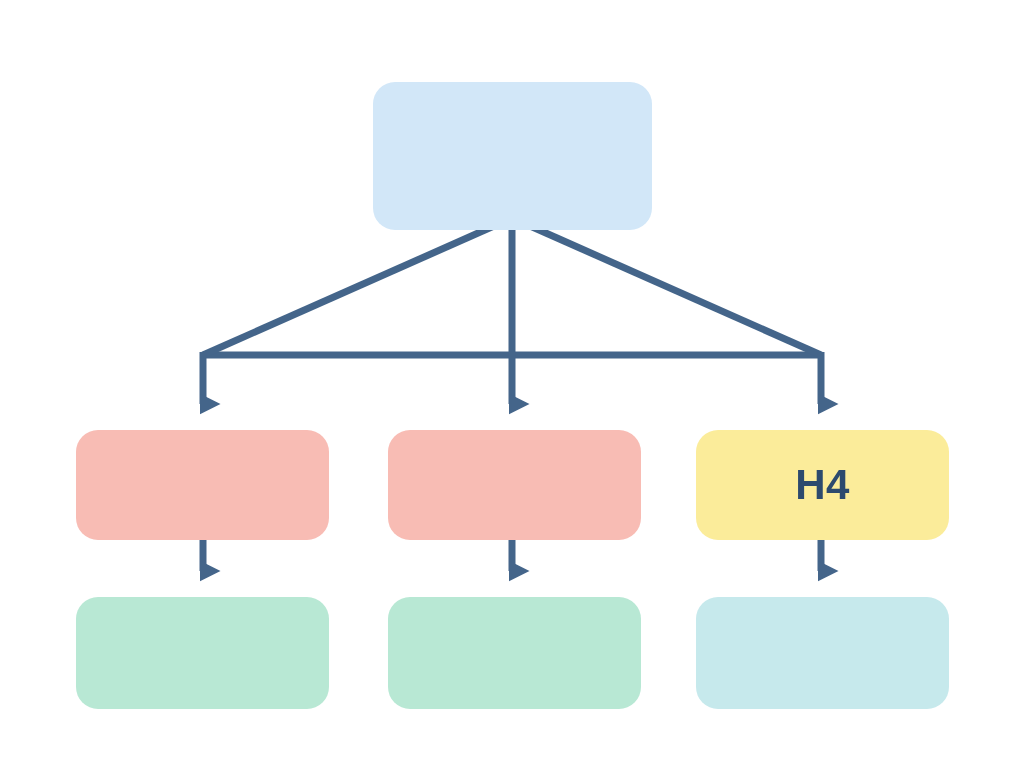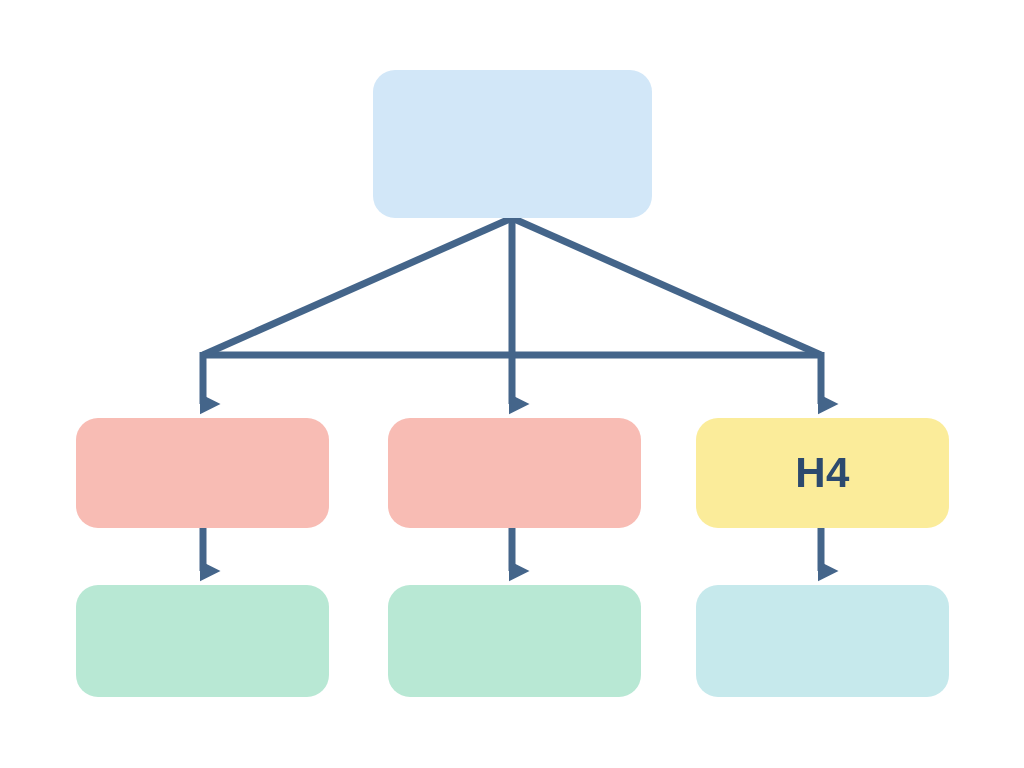--- a/index.html
+++ b/index.html
@@ -26,20 +26,21 @@
     height: 768px;
     pointer-events: none;
   }
   .node {
     position: absolute;
     display: flex;
     align-items: center;
     justify-content: center;
     border-radius: 22px;
     box-sizing: border-box;
+    margin-top: 12px;
   }
   .node-label {
     font-family: "Liberation Sans", sans-serif;
     font-weight: bold;
     font-size: 42px;
     letter-spacing: 0.5px;
     line-height: 1;
     color: #2c4a6e;
     user-select: none;
   }

